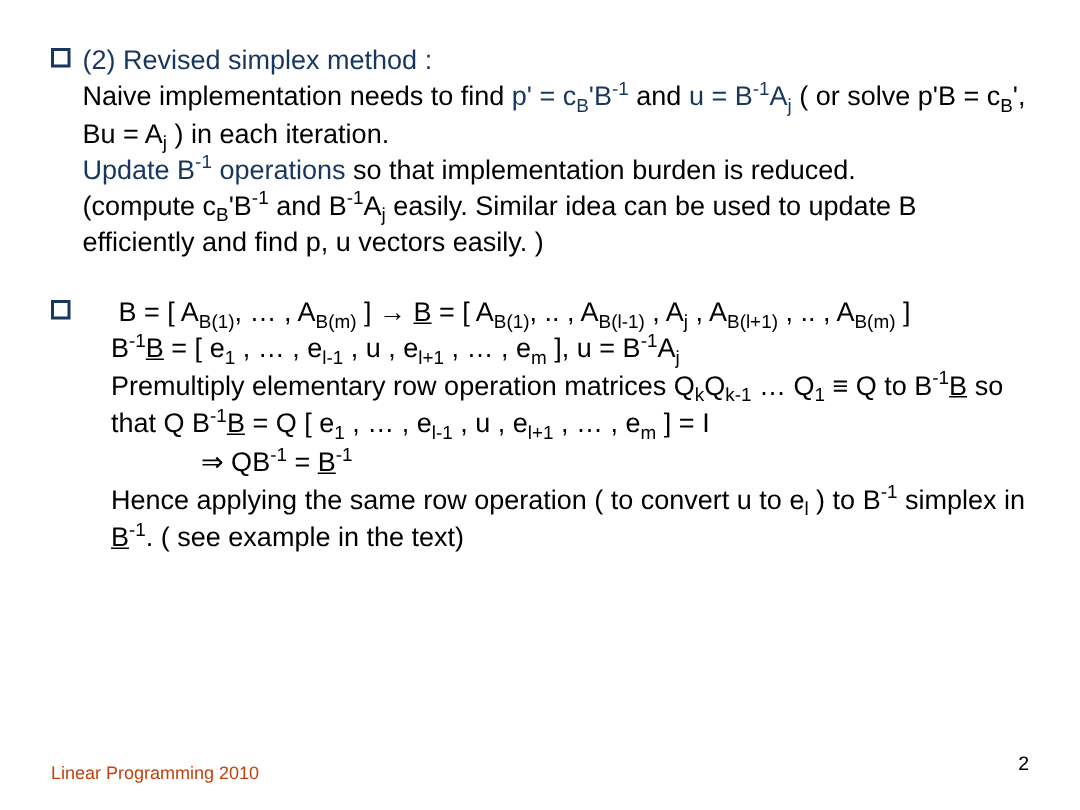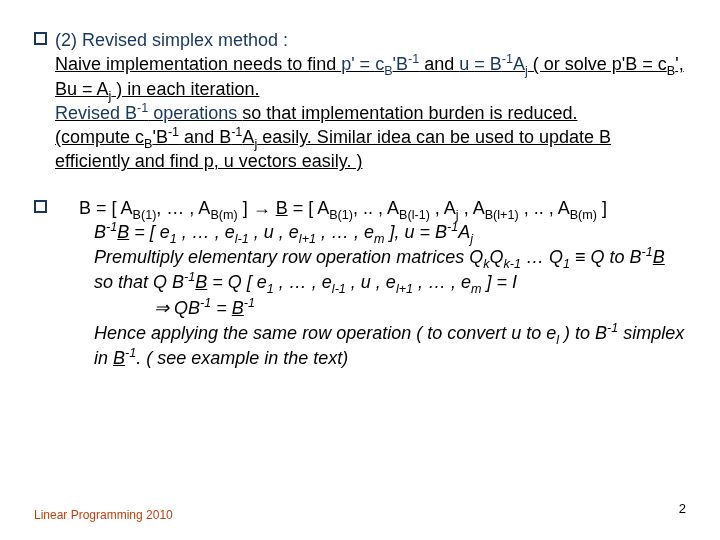--- a/index.html
+++ b/index.html
@@ -38,27 +38,25 @@
   }
   .blue-lead {
     color: #17375e;
     font-size: 18px;
     line-height: 1.35;
   }
   .body-text {
     font-size: 18px;
     line-height: 1.35;
     margin-left: 21px;
-    text-decoration: underline;
   }
   .second-body {
-    margin-left: 60px;
+    margin-left: 40px;
     font-size: 18px;
     line-height: 1.4;
-    font-style: italic;
   }
   .footer {
     position: absolute;
     bottom: 18px;
     left: 34px;
     font-size: 12px;
     color: #c2410c;
   }
   .pagenum {
     position: absolute;
@@ -81,21 +79,21 @@
 <div class="slide">
 
   <div class="block">
     <div class="bullet-row">
       <div class="bullet-box"></div>
       <div class="blue-lead">(2) Revised simplex method :</div>
     </div>
     <div class="body-text">
       <span>Naive implementation needs to find </span><span class="blue-lead"><span>p' = c</span><sub>B</sub><span>'B</span><sup>-1</sup></span><span>  and  </span><span class="blue-lead"><span>u = B</span><sup>-1</sup><span>A</span><sub>j</sub></span><span> ( or solve p'B = c</span><sub>B</sub><span>', Bu = A</span><sub>j</sub><span> ) in each iteration.</span>
       <br>
-      <span class="blue-lead"><span>Revised B</span><sup>-1</sup><span> operations </span></span><span>so that implementation burden is reduced.</span>
+      <span class="blue-lead"><span>Update B</span><sup>-1</sup><span> operations </span></span><span>so that implementation burden is reduced.</span>
       <br>
       <span>(compute  c</span><sub>B</sub><span>'B</span><sup>-1</sup><span>  and  B</span><sup>-1</sup><span>A</span><sub>j</sub><span> easily.  Similar idea can be used to update B efficiently and find p, u vectors easily. )</span>
     </div>
   </div>
 
   <div class="block">
     <div class="bullet-row">
       <div class="bullet-box"></div>
       <div style="font-size:18px; line-height:1.35;margin-left:24px;">
         <span>B = [ A</span><sub>B(1)</sub><span>,  … , A</span><sub>B(m)</sub><span> ]  →  </span><u class="bar">B</u><span> = [ A</span><sub>B(1)</sub><span>, .. , A</span><sub>B(l-1)</sub><span> , A</span><sub>j</sub><span> , A</span><sub>B(l+1)</sub><span> , .. , A</span><sub>B(m)</sub><span> ]</span>

